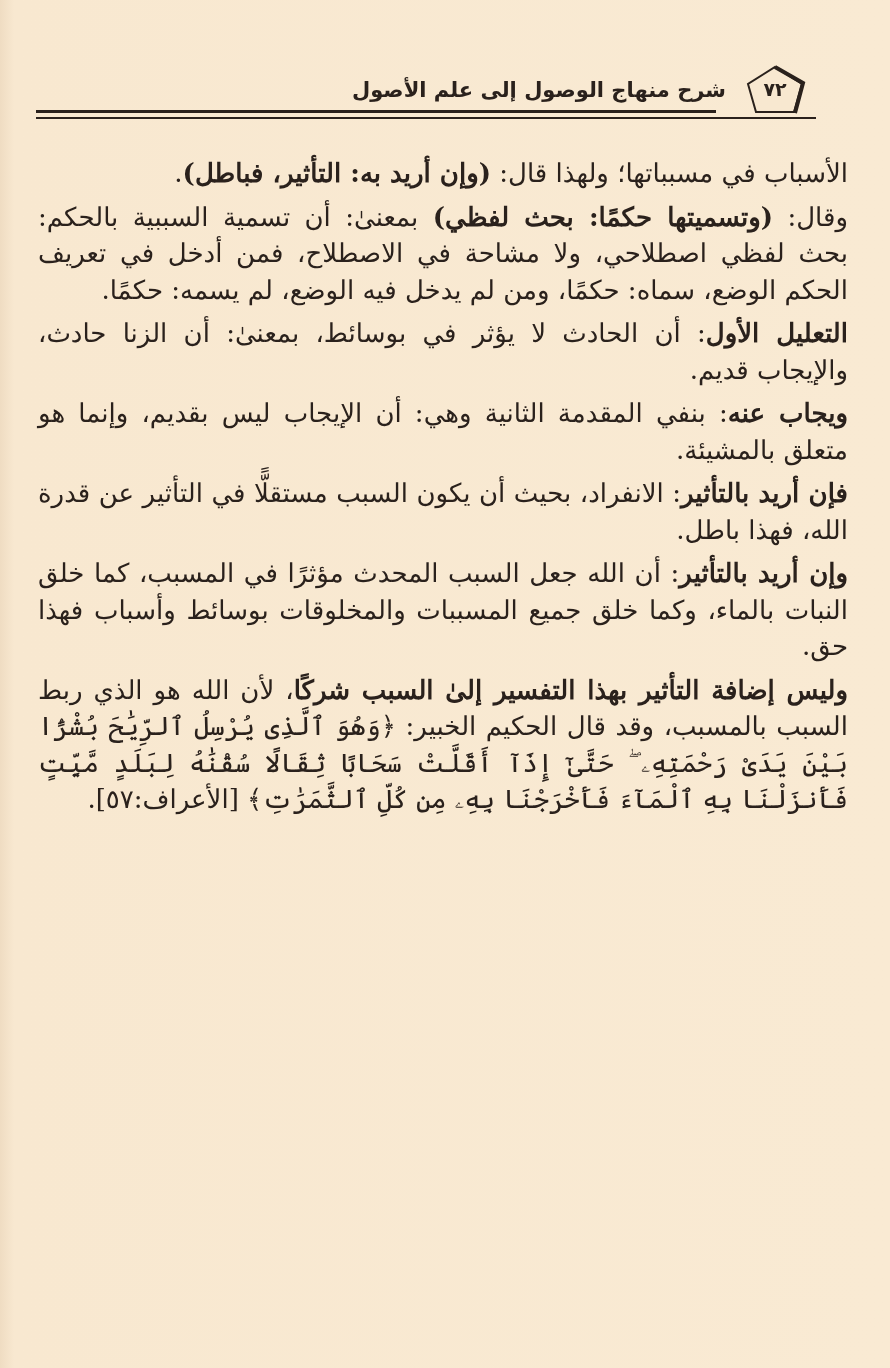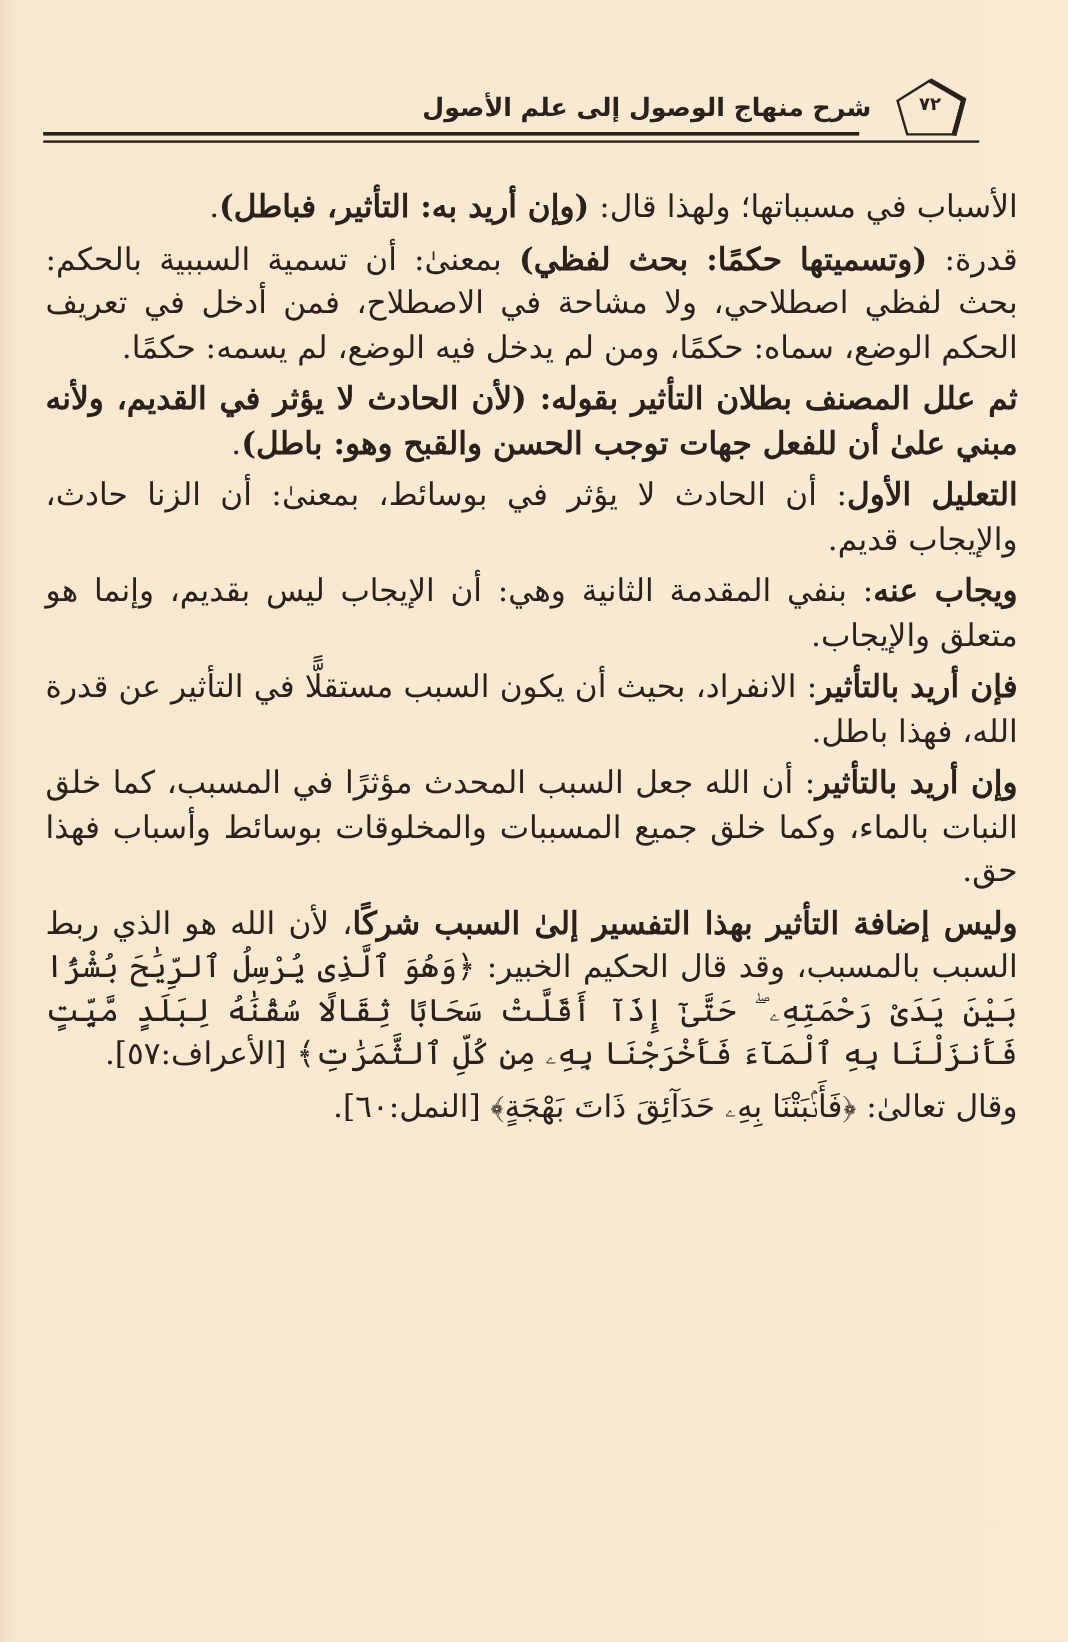--- a/index.html
+++ b/index.html
@@ -16,21 +16,21 @@
       position: absolute; right: 90px; top: 6px;
       font-family: "DejaVu Sans", sans-serif; font-weight: bold; font-size: 21px;
       direction: rtl; color: #2a211c; white-space: nowrap;
     }
     .rule-top { position: absolute; left: 8px; right: 100px; top: 38px; height: 3px; background: #2a211c; }
     .rule-bottom { position: absolute; left: 8px; right: 0; top: 45px; height: 2px; background: #2a211c; }
     .badge { position: absolute; right: 10px; top: -8px; width: 62px; height: 52px; }
     .badge svg { width: 62px; height: 52px; }
     .badge-num {
       position: absolute; left: 0; right: 0; top: 14px; text-align: center;
-      font-family: "DejaVu Sans", sans-serif; font-weight: bold; font-size: 15px; color: #2a211c;
+      font-family: "DejaVu Sans", sans-serif; font-weight: bold; font-size: 19px; color: #2a211c;
     }
     .body-text {
       position: absolute; left: 38px; top: 155px; width: 810px;
       direction: rtl; text-align: justify;
       font-size: 26px; line-height: 36.5px;
     }
     .para { margin: 0 0 0 0; }
     .para + .para { margin-top: 7px; }
     .bold { font-weight: bold; }
     .quran { font-family: "DejaVu Serif", serif; }
@@ -52,37 +52,31 @@
       </svg>
       <div class="badge-num">٧٢</div>
     </div>
   </div>
 
   <div class="body-text">
     <p class="para">
       <span>الأسباب في مسبباتها؛ ولهذا قال: </span><span class="bold">(وإن أريد به: التأثير، فباطل)</span><span>.</span>
     </p>
     <p class="para">
-      <span>قدرة: </span><span class="bold">(وتسميتها حكمًا: بحث لفظي)</span><span> بمعنىٰ: أن تسمية السببية بالحكم: بحث لفظي اصطلاحي، ولا مشاحة في الاصطلاح، فمن أدخل في تعريف الحكم الوضع، سماه: حكمًا، ومن لم يدخل فيه الوضع، لم يسمه: حكمًا.</span>
-    </p>
-    <p class="para">
-      <span class="bold">ثم علل المصنف بطلان التأثير بقوله: </span><span class="bold">(لأن الحادث لا يؤثر في القديم، ولأنه مبني علىٰ أن للفعل جهات توجب الحسن والقبح وهو: باطل)</span><span>.</span>
+      <span>وقال: </span><span class="bold">(وتسميتها حكمًا: بحث لفظي)</span><span> بمعنىٰ: أن تسمية السببية بالحكم: بحث لفظي اصطلاحي، ولا مشاحة في الاصطلاح، فمن أدخل في تعريف الحكم الوضع، سماه: حكمًا، ومن لم يدخل فيه الوضع، لم يسمه: حكمًا.</span>
     </p>
     <p class="para">
       <span class="bold">التعليل الأول</span><span>: أن الحادث لا يؤثر في بوسائط، بمعنىٰ: أن الزنا حادث، والإيجاب قديم.</span>
     </p>
     <p class="para">
-      <span class="bold">ويجاب عنه</span><span>: بنفي المقدمة الثانية وهي: أن الإيجاب ليس بقديم، وإنما هو متعلق والإيجاب.</span>
+      <span class="bold">ويجاب عنه</span><span>: بنفي المقدمة الثانية وهي: أن الإيجاب ليس بقديم، وإنما هو متعلق بالمشيئة.</span>
     </p>
     <p class="para">
       <span class="bold">فإن أريد بالتأثير</span><span>: الانفراد، بحيث أن يكون السبب مستقلًّا في التأثير عن قدرة الله، فهذا باطل.</span>
     </p>
     <p class="para">
       <span class="bold">وإن أريد بالتأثير</span><span>: أن الله جعل السبب المحدث مؤثرًا في المسبب، كما خلق النبات بالماء، وكما خلق جميع المسببات والمخلوقات بوسائط وأسباب فهذا حق.</span>
     </p>
     <p class="para">
       <span class="bold">وليس إضافة التأثير بهذا التفسير إلىٰ السبب شركًا</span><span>، لأن الله هو الذي ربط السبب بالمسبب، وقد قال الحكيم الخبير: </span><span class="quran">﴿وَهُوَ ٱلَّذِى يُرْسِلُ ٱلرِّيَٰحَ بُشْرًۢا بَيْنَ يَدَىْ رَحْمَتِهِۦ ۖ حَتَّىٰٓ إِذَآ أَقَلَّتْ سَحَابًا ثِقَالًا سُقْنَٰهُ لِبَلَدٍ مَّيِّتٍ فَأَنزَلْنَا بِهِ ٱلْمَآءَ فَأَخْرَجْنَا بِهِۦ مِن كُلِّ ٱلثَّمَرَٰتِ﴾</span><span class="ref"> [الأعراف:٥٧].</span>
     </p>
-    <p class="para">
-      <span>وقال تعالىٰ: </span><span class="quran">﴿فَأَنۢبَتْنَا بِهِۦ حَدَآئِقَ ذَاتَ بَهْجَةٍ﴾</span><span class="ref"> [النمل:٦٠].</span>
-    </p>
   </div>
 </div>
 
 </body></html>

